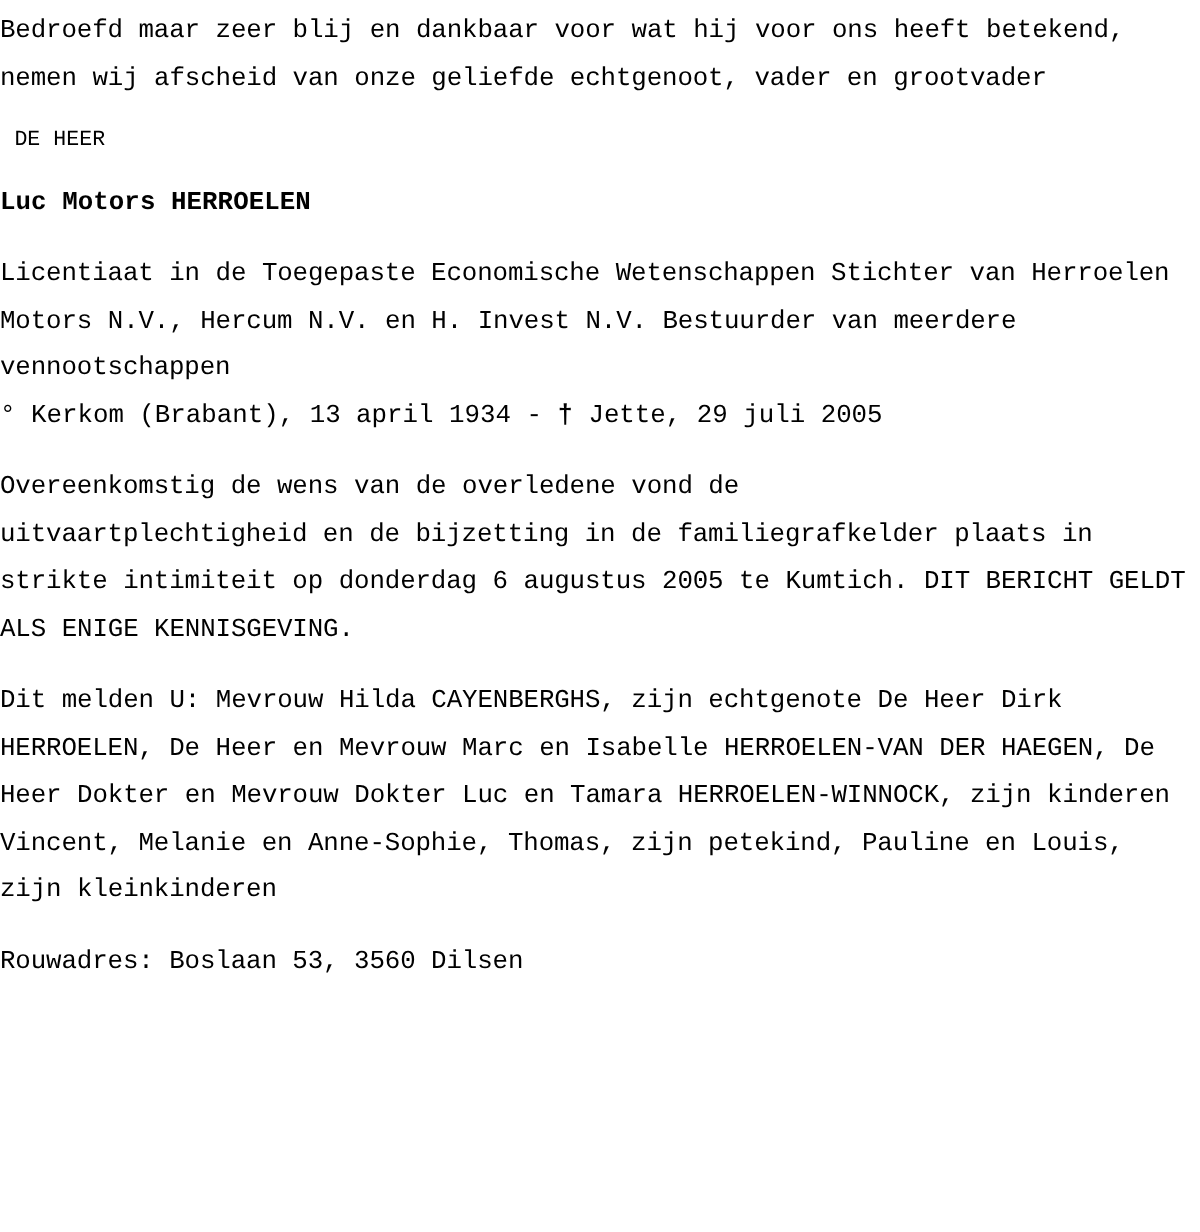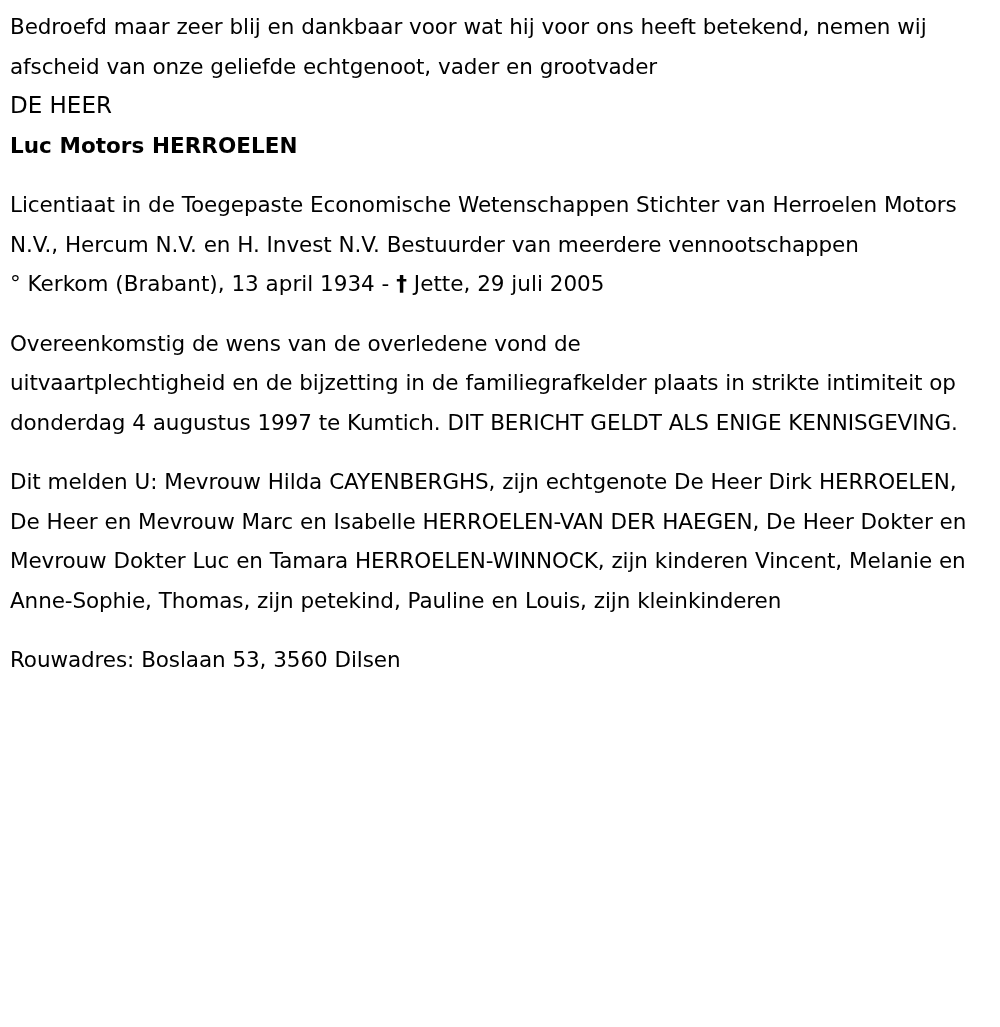--- a/index.html
+++ b/index.html
@@ -11,44 +11,45 @@
   body {
     width: 1000px;
     height: 1027px;
     font-family: "DejaVu Sans", "Liberation Sans", sans-serif;
     color: #000000;
     -webkit-font-smoothing: antialiased;
   }
   .notice {
     box-sizing: border-box;
     width: 1000px;
-    padding: 7px 8px 0 10px;
+    padding: 7px 8px 0 0;
+    font-family: Liberation Mono, monospace;
   }
   .para {
     font-size: 21.5px;
     line-height: 39.5px;
     letter-spacing: -0.1px;
     margin: 0;
     word-spacing: 0.2px;
   }
   
   .gap-lg { margin-top: 20px; }
   .gap-sm { margin-top: 0px; }
 
   .name {
     font-size: 21.5px;
     line-height: 39.5px;
     font-weight: bold;
     letter-spacing: 0.05px;
     margin: 0;
   }
   .label-line {
-    font-size: 23px;
+    font-size: 18px;
     line-height: 39.5px;
-    margin: 0;
+    margin: 12px;
   }
   .dagger {
     font-weight: bold;
   }
   .deg {
     font-size: 21.5px;
   }
   .lifeline {
     font-size: 21.5px;
     line-height: 39.5px;
@@ -65,19 +66,19 @@
 
   <p class="label-line gap-lg">DE HEER</p>
 
   <p class="name gap-sm">Luc Motors HERROELEN</p>
 
   <p class="para gap-lg">Licentiaat in de Toegepaste Economische Wetenschappen Stichter van Herroelen Motors N.V., Hercum N.V. en H. Invest N.V. Bestuurder van meerdere vennootschappen</p>
 
   <p class="lifeline gap-lg"><span class="deg">°</span> <span>Kerkom (Brabant)</span>, <span>13 april 1934</span> <span>-</span> <span class="dagger">†</span> <span>Jette</span>, <span>29 juli 2005</span></p>
 
   <p class="para gap-lg nowrap-block">Overeenkomstig de wens van de overledene vond de
-uitvaartplechtigheid en de bijzetting in de familiegrafkelder plaats in strikte intimiteit op donderdag 4 augustus 1997 te Kumtich. DIT BERICHT GELDT ALS ENIGE KENNISGEVING.</p>
+uitvaartplechtigheid en de bijzetting in de familiegrafkelder plaats in strikte intimiteit op donderdag 6 augustus 2005 te Kumtich. DIT BERICHT GELDT ALS ENIGE KENNISGEVING.</p>
 
   <p class="para gap-lg">Dit melden U: Mevrouw Hilda CAYENBERGHS, zijn echtgenote De Heer Dirk HERROELEN, De Heer en Mevrouw Marc en Isabelle HERROELEN-VAN DER HAEGEN, De Heer Dokter en Mevrouw Dokter Luc en Tamara HERROELEN-WINNOCK, zijn kinderen Vincent, Melanie en Anne-Sophie, Thomas, zijn petekind, Pauline en Louis, zijn kleinkinderen</p>
 
   <p class="para gap-lg">Rouwadres: Boslaan 53, 3560 Dilsen</p>
 
 </div>
 
 </body></html>

